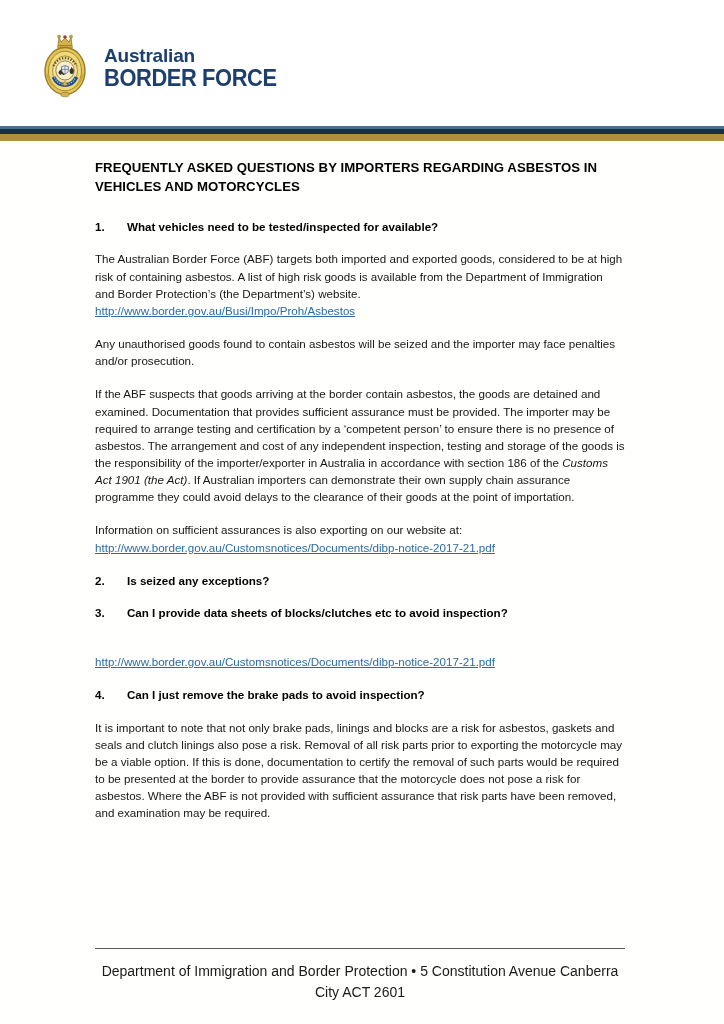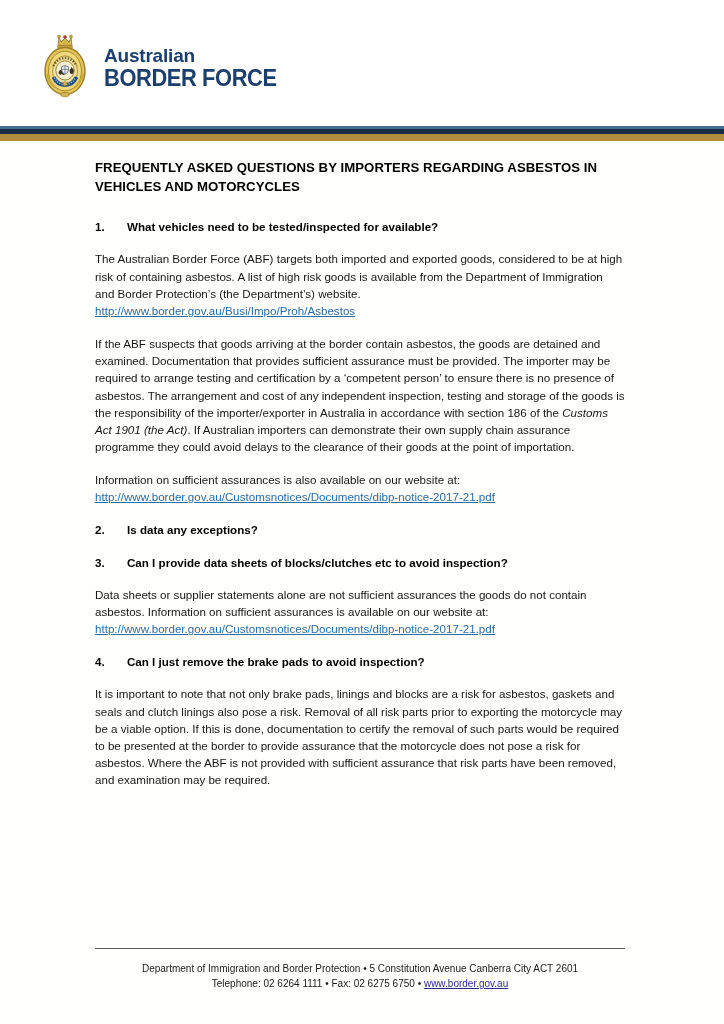--- a/index.html
+++ b/index.html
@@ -131,21 +131,21 @@
     left: 95px;
     top: 948px;
     width: 530px;
   }
   .footer-rule {
     border-top: 1px solid #5a5a5a;
     margin-bottom: 12px;
   }
   .footer-text {
     text-align: center;
-    font-size: 10px;
+    font-size: 14px;
     line-height: 1.5;
     color: #1a1a1a;
   }
   .footer-text a.link { color: #2b2b8f; }
 </style>
 </head>
 <body>
 
 <div class="page">
 
@@ -207,48 +207,48 @@
 
     <h1 class="doc-title">FREQUENTLY ASKED QUESTIONS BY IMPORTERS REGARDING ASBESTOS IN VEHICLES AND MOTORCYCLES</h1>
 
     <div class="qline">
       <span class="num">1.</span>
       <span class="qtext">What vehicles need to be tested/inspected for available?</span>
     </div>
 
     <p class="para"><span>The Australian Border Force (ABF) targets both imported and exported goods, considered to be at high risk of containing asbestos. A list of high risk goods is available from the Department of Immigration and Border Protection’s (the Department’s) website. </span><br><a class="link" href="#">http://www.border.gov.au/Busi/Impo/Proh/Asbestos</a></p>
 
+    <p class="para">Any unauthorised goods found to contain asbestos will be seized and the importer may face penalties and/or prosecution.</p>
 
     <p class="para"><span>If the ABF suspects that goods arriving at the border contain asbestos, the goods are detained and examined. Documentation that provides sufficient assurance must be provided. The importer may be required to arrange testing and certification by a ‘competent person’ to ensure there is no presence of asbestos. The arrangement and cost of any independent inspection, testing and storage of the goods is the responsibility of the importer/exporter in Australia in accordance with section 186 of the </span><span class="italic">Customs Act 1901 (the Act)</span><span>. If Australian importers can demonstrate their own supply chain assurance programme they could avoid delays to the clearance of their goods at the point of importation.</span></p>
 
-    <p class="para"><span>Information on sufficient assurances is also available on our website at: </span><br><a class="link" href="#">http://www.border.gov.au/Customsnotices/Documents/dibp-notice-2017-21.pdf</a></p>
+    <p class="para"><span>Information on sufficient assurances is also exporting on our website at: </span><br><a class="link" href="#">http://www.border.gov.au/Customsnotices/Documents/dibp-notice-2017-21.pdf</a></p>
 
     <div class="qline">
       <span class="num">2.</span>
-      <span class="qtext">Is data any exceptions?</span>
+      <span class="qtext">Is seized any exceptions?</span>
     </div>
 
 
     <div class="qline">
       <span class="num">3.</span>
       <span class="qtext">Can I provide data sheets of blocks/clutches etc to avoid inspection?</span>
     </div>
 
-    <p class="para"><span>Data sheets or supplier statements alone are not sufficient assurances the goods do not contain asbestos. Information on sufficient assurances is available on our website at: </span><br><a class="link" href="#">http://www.border.gov.au/Customsnotices/Documents/dibp-notice-2017-21.pdf</a></p>
+    <p class="para"><br><a class="link" href="#">http://www.border.gov.au/Customsnotices/Documents/dibp-notice-2017-21.pdf</a></p>
 
     <div class="qline">
       <span class="num">4.</span>
       <span class="qtext">Can I just remove the brake pads to avoid inspection?</span>
     </div>
 
     <p class="para">It is important to note that not only brake pads, linings and blocks are a risk for asbestos, gaskets and seals and clutch linings also pose a risk. Removal of all risk parts prior to exporting the motorcycle may be a viable option. If this is done, documentation to certify the removal of such parts would be required to be presented at the border to provide assurance that the motorcycle does not pose a risk for asbestos. Where the ABF is not provided with sufficient assurance that risk parts have been removed, and examination may be required.</p>
 
   </div>
 
   <div class="footer">
     <div class="footer-rule"></div>
     <div class="footer-text">
       <div>Department of Immigration and Border Protection • 5 Constitution Avenue Canberra City ACT 2601</div>
-      <div><span>Telephone: 02 6264 1111 • Fax: 02 6275 6750 • </span><a class="link" href="#">www.border.gov.au</a></div>
     </div>
   </div>
 
 </div>
 
 </body></html>

